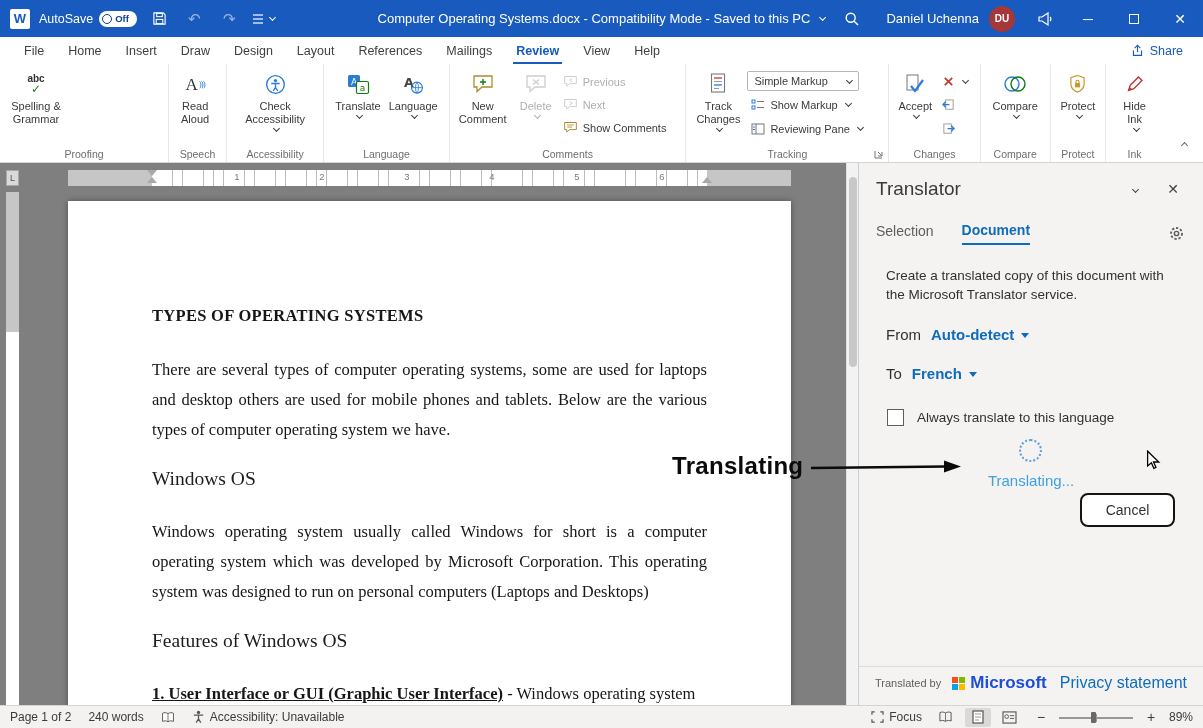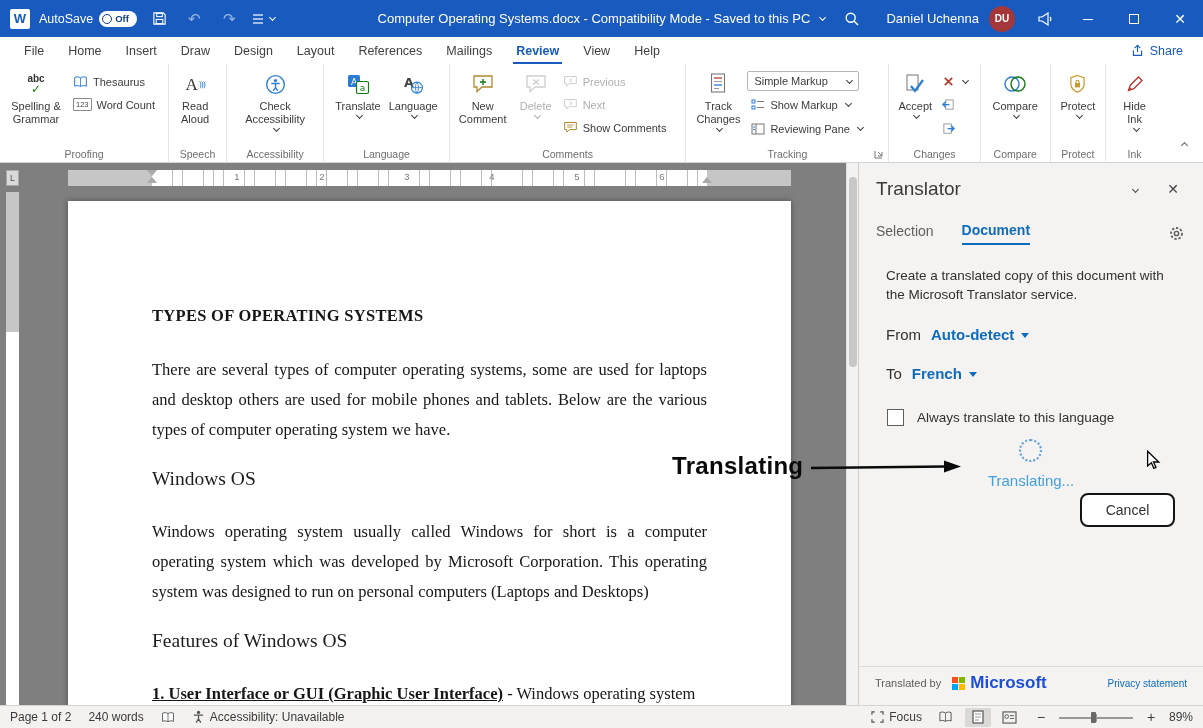--- a/index.html
+++ b/index.html
@@ -104,21 +104,21 @@
 .checkbox{width:17px;height:17px;border:1px solid #605e5c;background:#fff;flex:none;}
 .spinner{position:absolute;top:276px;left:50%;margin-left:-12px;width:23px;height:23px;border:2.5px dotted #5ea1d8;border-radius:50%;}
 .translating-text{position:absolute;top:309px;left:0;right:0;text-align:center;color:#41a0e0;font-size:15px;}
 .cancel-btn{position:absolute;top:330px;right:28px;width:95px;height:34px;background:#fff;border:2px solid #141414;
   border-radius:8px;font-size:14px;color:#323130;font-family:inherit;}
 .pane-footer{position:absolute;top:503px;left:0;right:0;border-top:1px solid #dedcda;padding:6px 16px 0;
   display:flex;align-items:center;gap:5px;font-size:11px;color:#5f5e5c;}
 .ms-logo{display:grid;grid-template-columns:6px 6px;grid-auto-rows:6px;gap:1px;margin-left:6px;}
 .ms-logo i{display:block;}
 .ms-name{font-size:17px;font-weight:600;color:#1d4ed8;}
-.privacy{margin-left:auto;color:#0f6cbd;font-size:10px;text-decoration:none;}
+.privacy{margin-left:auto;color:#0f6cbd;font-size:16px;text-decoration:none;}
 
 
 .statusbar{position:absolute;left:0;right:0;bottom:0;height:23px;background:#f3f2f1;border-top:1px solid #d6d4d2;
   display:flex;align-items:center;font-size:12px;color:#3b3b3b;}
 .sb-left{display:flex;align-items:center;gap:17px;padding-left:10px;}
 .sb-right{margin-left:auto;display:flex;align-items:center;gap:11px;padding-right:10px;}
 .sb-item{display:flex;align-items:center;gap:5px;}
 .view-icons{display:flex;align-items:center;gap:6px;}
 .view-btn{width:26px;height:19px;display:flex;align-items:center;justify-content:center;border-radius:2px;}
 .view-btn.active{background:#dbd9d7;}
@@ -228,33 +228,20 @@
 
   <div class="ribbon">
 
     <div class="rgroup" style="width:170px">
       <div class="bigbtn">
         <span class="bicon ic-abc">
             <b>abc</b>
             <i>✓</i>
           </span>
         <span style="width:58px">Spelling &amp; Grammar</span>
-      </div>
-      <div class="smallcol">
-        <div class="smallbtn">
-          <svg width="15" height="14" viewBox="0 0 18 16">
-              <path d="M9 3C7 1.5 4 1.5 2 2.5V13c2-1 5-1 7 .5 2-1.5 5-1.5 7-.5V2.5C14 1.5 11 1.5 9 3z" fill="#fff" stroke="#2b7cd3" stroke-width="1.2"></path>
-              <line x1="9" y1="3" x2="9" y2="13.5" stroke="#2b7cd3"></line>
-            </svg>
-          <span>Thesaurus</span>
-        </div>
-        <div class="smallbtn">
-          <span class="ic-123">123</span>
-          <span>Word Count</span>
-        </div>
       </div>
       <span class="rgroup-label">Proofing</span>
     </div>
 
     <div class="rgroup" style="width:58px">
       <div class="bigbtn">
         <span class="bicon ic-readaloud">A<span>)))</span></span>
         <span style="width:36px">Read Aloud</span>
       </div>
       <span class="rgroup-label">Speech</span>

